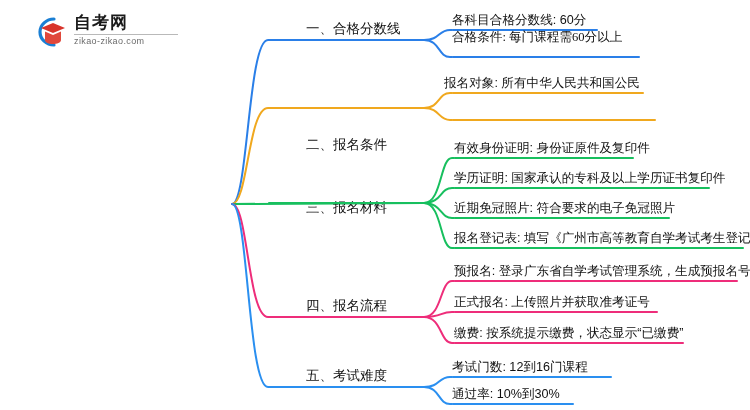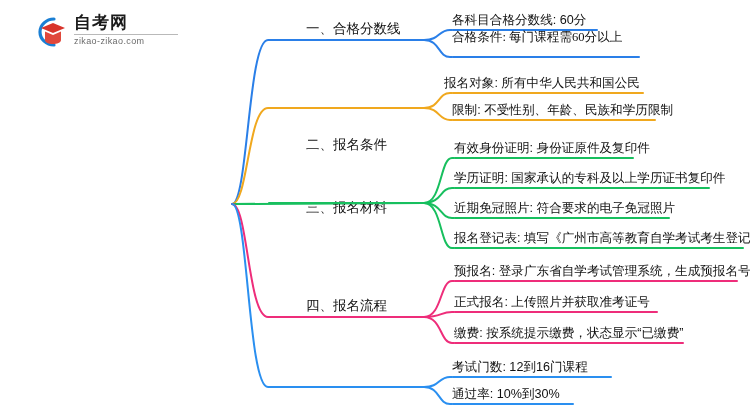--- a/index.html
+++ b/index.html
@@ -102,23 +102,20 @@
   <div class="node branch" style="left:306px;top:88px;margin-top:48px;">
     <span>二、报名条件</span>
   </div>
   <div class="ul" style="left:268px;top:107px;width:156px;background:#f0a81e;"></div>
 
   <div class="node leaf" style="left:444px;top:75px;">
     <span>报名对象: 所有中华人民共和国公民</span>
   </div>
   <div class="ul" style="left:452px;top:92px;width:192px;background:#f0a81e;"></div>
 
-  <div class="node leaf" style="left:452px;top:102px;">
-    <span>限制: 不受性别、年龄、民族和学历限制</span>
-  </div>
   <div class="ul" style="left:452px;top:119px;width:204px;background:#f0a81e;"></div>
 
   <div class="node branch" style="left:306px;top:199px;">
     <span>三、报名材料</span>
   </div>
   <div class="ul" style="left:268px;top:202px;width:156px;background:#17bf5e;"></div>
 
   <div class="node leaf" style="left:454px;top:140px;">
     <span>有效身份证明: 身份证原件及复印件</span>
   </div>
@@ -152,20 +149,23 @@
   <div class="node leaf" style="left:454px;top:294px;text-align:right;">
     <span>正式报名: 上传照片并获取准考证号</span>
   </div>
   <div class="ul" style="left:454px;top:311px;width:204px;background:#ee2d7a;"></div>
 
   <div class="node leaf" style="left:454px;top:325px;">
     <span>缴费: 按系统提示缴费，状态显示“已缴费”</span>
   </div>
   <div class="ul" style="left:454px;top:342px;width:230px;background:#ee2d7a;"></div>
 
+  <div class="node branch" style="left:306px;top:367px;">
+    <span>五、考试难度</span>
+  </div>
   <div class="ul" style="left:268px;top:386px;width:156px;background:#2a8ff0;"></div>
 
   <div class="node leaf" style="left:452px;top:359px;">
     <span>考试门数: 12到16门课程</span>
   </div>
   <div class="ul" style="left:452px;top:376px;width:160px;background:#2a8ff0;"></div>
 
   <div class="node leaf" style="left:452px;top:386px;">
     <span>通过率: 10%到30%</span>
   </div>

